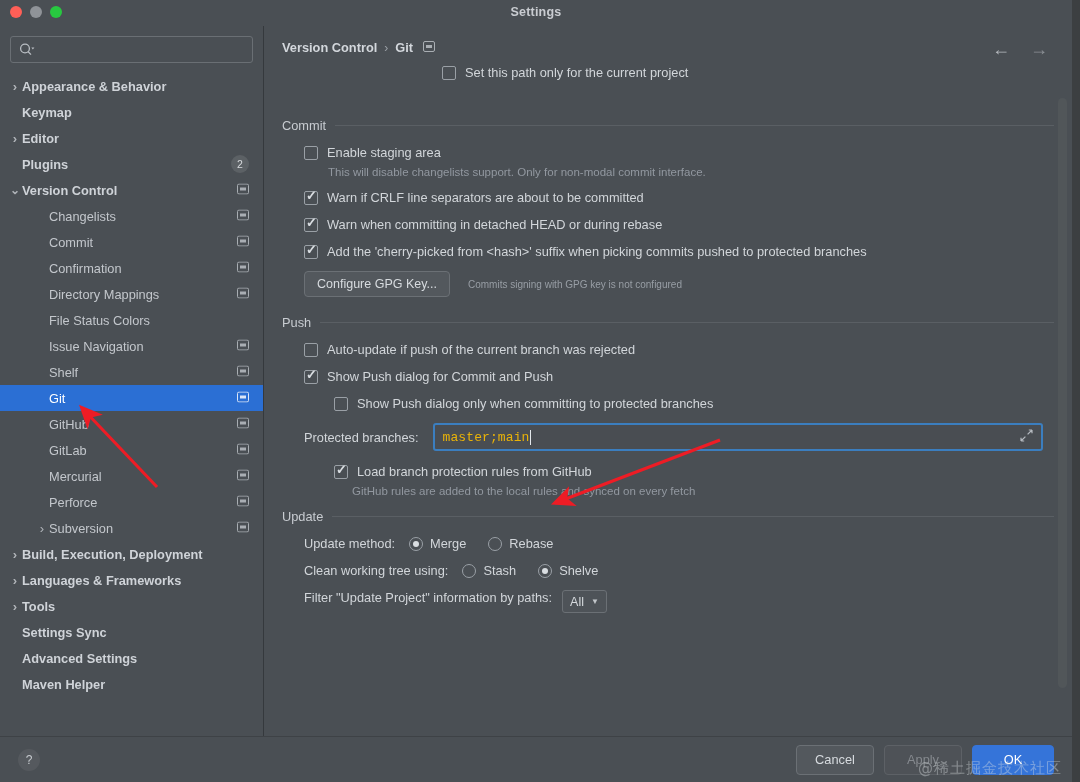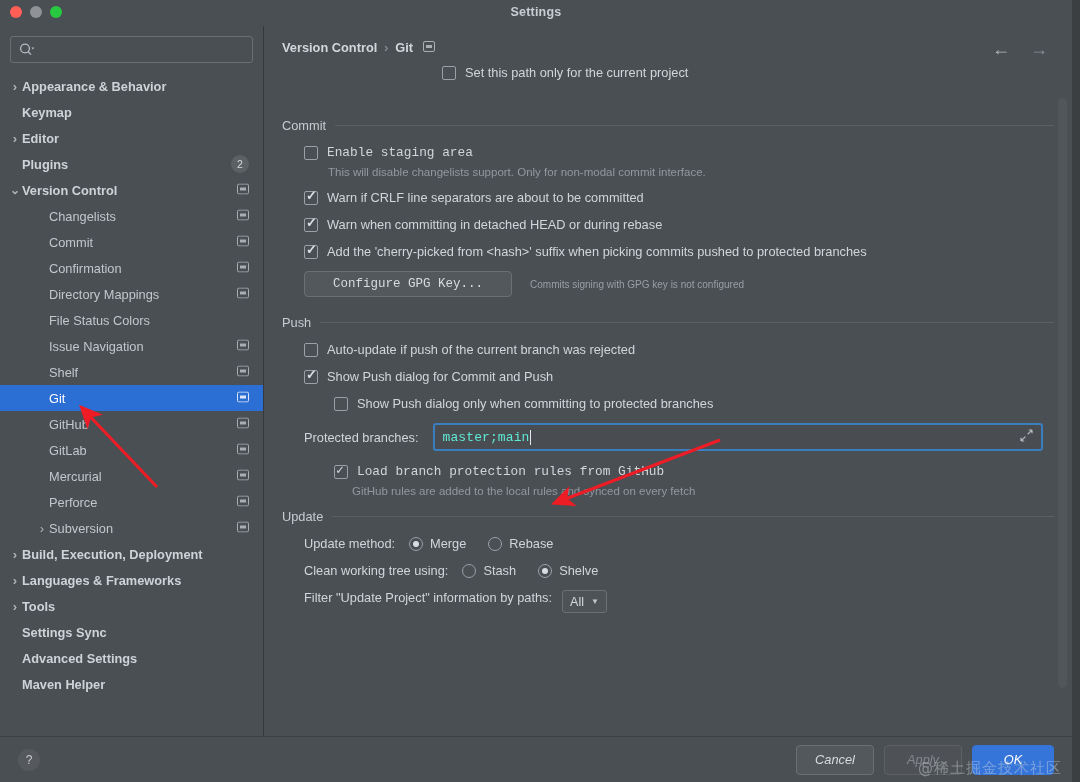--- a/index.html
+++ b/index.html
@@ -116,47 +116,47 @@
   .top-opt { margin-left: 160px; margin-bottom: 38px; }
 
   .section {
     display: flex; align-items: center; gap: 9px;
     margin-top: 4px; margin-bottom: 12px;
   }
   .section-title { font-size: 12.8px; color: #c8ccd1; white-space: nowrap; }
   .section-line { flex: 1; height: 1px; background: #5a5f64; }
 
   .opt-row { margin-left: 22px; margin-bottom: 12px; }
-  .opt-row.tight { margin-bottom: 6px; font-family: Liberation Mono, monospace; }
+  .opt-row.tight { margin-bottom: 6px; }
   .hint {
     font-size: 11.5px; color: #9298a0; margin-left: 46px; margin-bottom: 12px;
   }
   .hint.sub { margin-left: 70px; }
 
   .gpg-row { display: flex; align-items: center; margin-left: 22px; margin-bottom: 18px; }
   .btn {
     background: #53585d; border: 1px solid #6b7075; border-radius: 4px;
-    color: #d7dbdf; font-size: 12.5px; padding: 5px 28px;
-    font-family: Liberation Mono, monospace; cursor: default;
+    color: #d7dbdf; font-size: 12.5px; padding: 5px 12px;
+    font-family: Liberation Sans, sans-serif; cursor: default;
   }
   .gpg-note { font-size: 10px; color: #989ea5; margin-left: 18px; }
 
   .indent2 { margin-left: 52px; }
 
   .pb-row { display: flex; align-items: center; margin-left: 22px; margin-bottom: 13px; }
   .pb-label { font-size: 12.8px; color: #d2d6da; margin-right: 14px; }
   .pb-field {
     flex: 1; height: 28px; background: #494d52;
     border: 2px solid #3b7ebf; border-radius: 3px;
     display: flex; align-items: center; position: relative;
     padding: 0 8px;
     max-width: 610px;
   }
   .pb-value {
-    font-family: "Liberation Mono", monospace; font-size: 13px; color: #5eead4;
+    font-family: "Liberation Mono", monospace; font-size: 13px; color: #eab308;
     letter-spacing: .1px;
   }
   .caret {
     width: 1px; height: 15px; background: #e3e7eb; margin-left: 1px;
   }
   .expand-ic { position: absolute; right: 8px; top: 50%; transform: translateY(-50%); }
 
   .radio-row { display: flex; margin-left: 22px; margin-bottom: 12px; font-size: 12.8px; color: #d2d6da; }
   .rlabel { margin-right: 14px; }
   .radio {
@@ -192,21 +192,21 @@
     width: 22px; height: 22px; border-radius: 50%;
     background: #55595e; color: #c6cace;
     font-size: 12px; display: flex; align-items: center; justify-content: center;
     margin-left: 18px;
   }
   .footer-btns { margin-left: auto; display: flex; gap: 10px; margin-right: 18px; }
   .fbtn {
     min-width: 78px; height: 30px; border-radius: 4px;
     font-size: 12.8px; display: flex; align-items: center; justify-content: center;
     border: 1px solid #6b7075; background: #53585d; color: #d7dbdf;
-    cursor: default; font-family: "Liberation Sans", sans-serif; font-style: italic;
+    cursor: default; font-family: "Liberation Sans", sans-serif;
   }
   .fbtn.disabled { color: #85898e; border-color: #5d6166; background: #4e5257; }
   .fbtn.primary { background: #3574d9; border-color: #3574d9; color: #ffffff; min-width: 82px; }
 
   
   .overlay { position: absolute; inset: 0; pointer-events: none; }
 
   .watermark {
     position: absolute; right: 10px; bottom: 4px;
     font-size: 15px; color: rgba(220,224,228,0.40);

